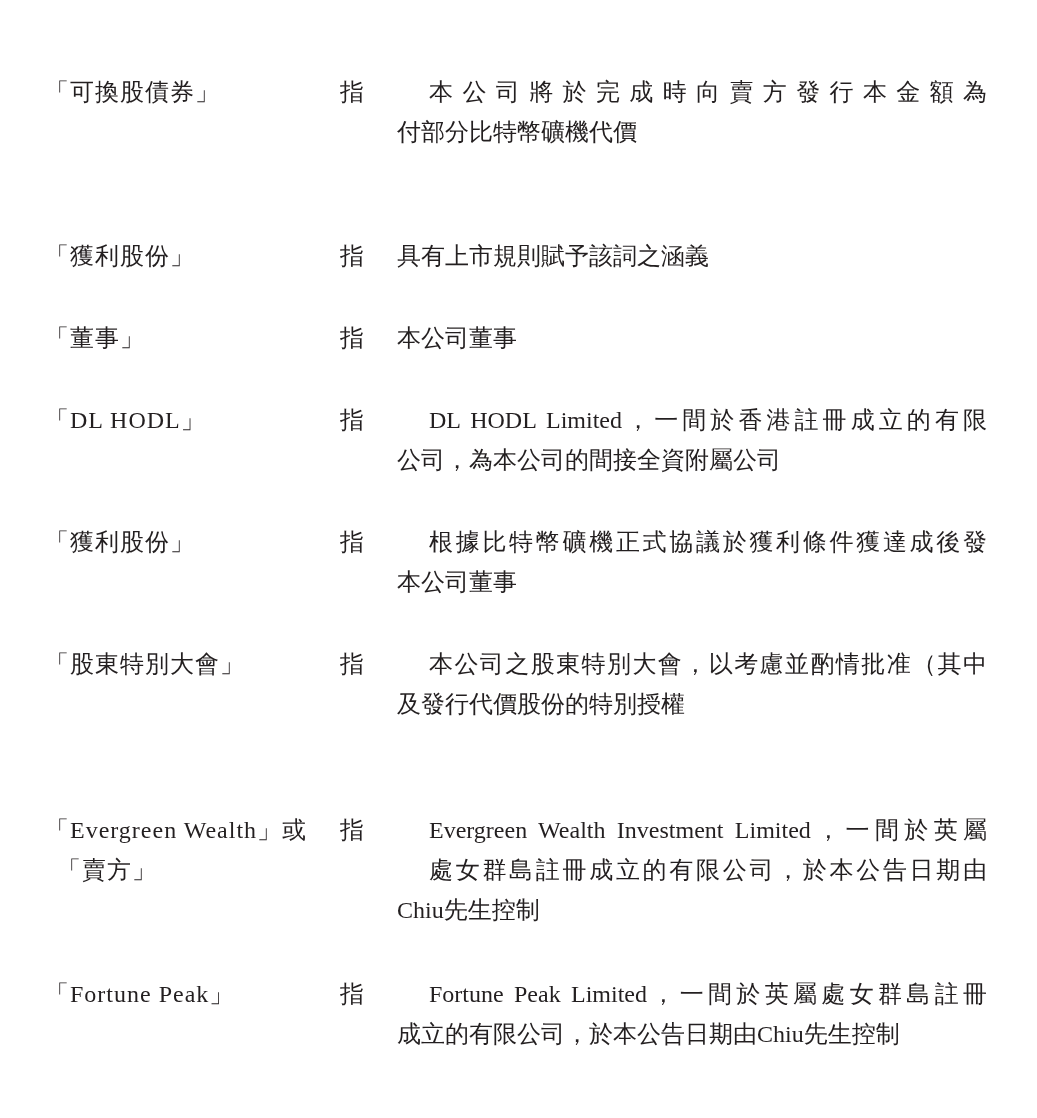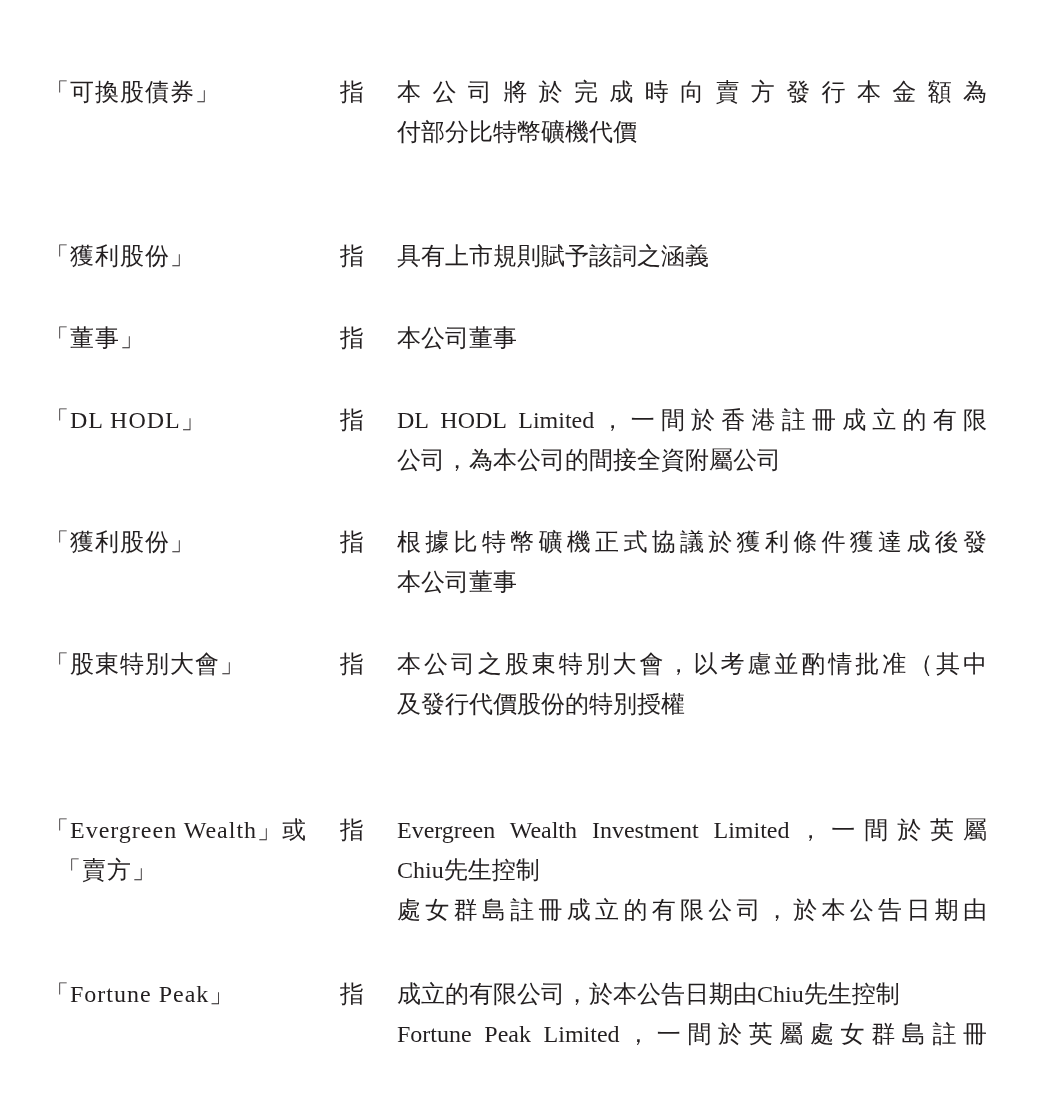--- a/index.html
+++ b/index.html
@@ -56,20 +56,21 @@
       text-align-last: left;
     }
     .defn .line {
       display: block;
       white-space: nowrap;
     }
     .defn .line.spread {
       text-align: justify;
       text-align-last: justify;
       white-space: normal;
+      margin-left: 32px;
     }
   </style>
 </head>
 <body>
 
 <div class="defs">
 
   <div class="row" style="top:72px;">
     <div class="term">「可換股債券」</div>
     <div class="means">指</div>
@@ -123,27 +124,27 @@
   </div>
 
   <div class="row" style="top:810px;">
     <div class="term">
       <span>「Evergreen Wealth」或</span>
       <span class="term-line2">「賣方」</span>
     </div>
     <div class="means">指</div>
     <div class="defn">
       <span class="line spread">Evergreen Wealth Investment Limited，一間於英屬</span>
+      <span class="line spread">處女群島註冊成立的有限公司，於本公告日期由</span>
       <span class="line">Chiu先生控制</span>
-      <span class="line spread">處女群島註冊成立的有限公司，於本公告日期由</span>
     </div>
   </div>
 
   <div class="row" style="top:974px;">
     <div class="term">「Fortune Peak」</div>
     <div class="means">指</div>
     <div class="defn">
+      <span class="line spread">Fortune Peak Limited，一間於英屬處女群島註冊</span>
       <span class="line">成立的有限公司，於本公告日期由Chiu先生控制</span>
-      <span class="line spread">Fortune Peak Limited，一間於英屬處女群島註冊</span>
     </div>
   </div>
 
 </div>
 
 </body></html>

